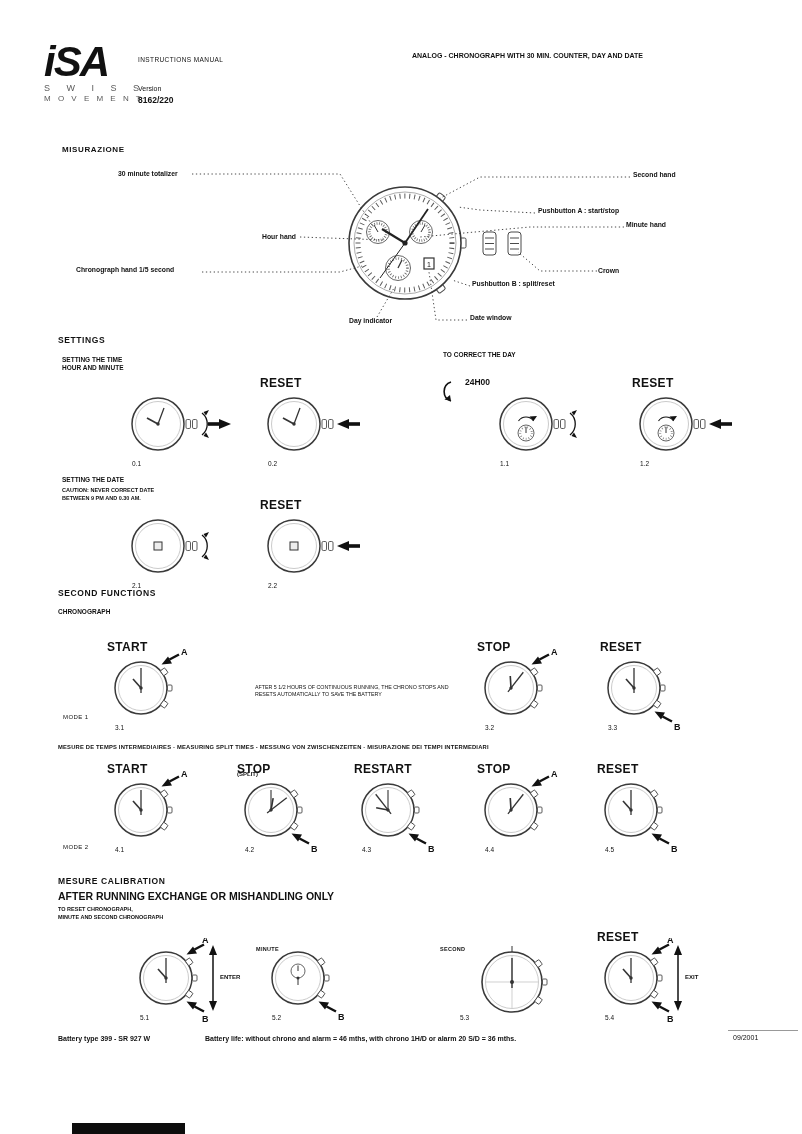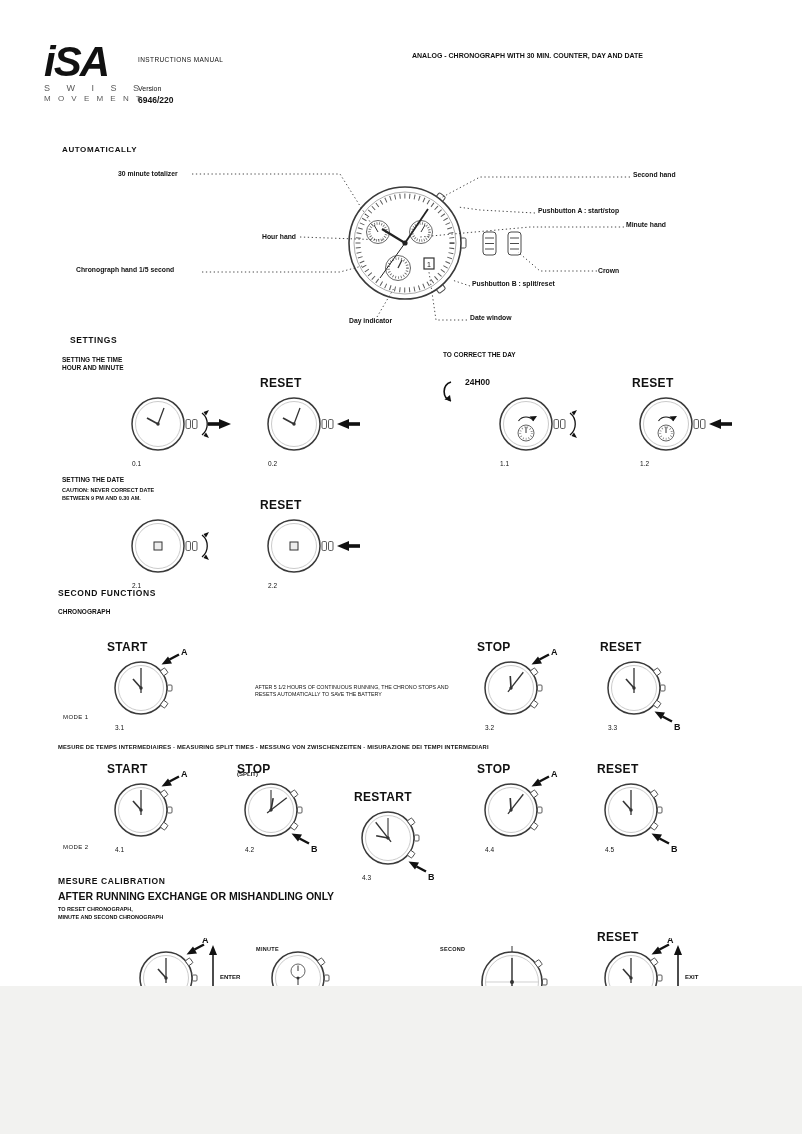--- a/index.html
+++ b/index.html
@@ -1,16 +1,16 @@
 <!DOCTYPE html>
 <html><head>
 <meta charset="utf-8">
 <style>
   html,body{margin:0;padding:0;background:#f2f2f0;}
-  .page{position:relative;width:802px;height:986px;background:#ffffff;overflow:hidden;
+  .page{position:relative;width:802px;height:1134px;background:#ffffff;overflow:hidden;
         font-family:"Liberation Sans",sans-serif;color:#111;}
   .abs{position:absolute;}
   .b{font-weight:bold;}
   .sec-h{position:absolute;font-size:8.5px;font-weight:bold;letter-spacing:.6px;}
   .small-h{position:absolute;font-size:6.5px;font-weight:bold;line-height:1.25;}
   .tiny{position:absolute;font-size:5.5px;line-height:1.3;}
   .plabel{position:absolute;font-size:6.8px;font-weight:bold;white-space:nowrap;}
   .fig{position:absolute;width:130px;height:100px;}
   .fig svg{position:absolute;left:0;top:8px;}
   .fig-label{position:absolute;left:12px;top:0;font-size:12px;font-weight:bold;letter-spacing:.3px;white-space:nowrap;}
@@ -96,24 +96,24 @@
 
 <div class="page">
 
   <div class="abs" style="left:44px;top:44px;width:95px;">
     <div class="logo-main">iSA</div>
     <div class="logo-row" style="letter-spacing:7px;margin-top:3px;">S W I S S</div>
     <div class="logo-row" style="font-size:8px;letter-spacing:2.5px;margin-top:1px;">M O V E M E N T</div>
   </div>
   <div class="abs" style="left:138px;top:56px;font-size:6.5px;letter-spacing:.4px;">INSTRUCTIONS MANUAL</div>
   <div class="abs" style="left:138px;top:85px;font-size:7px;">Version</div>
-  <div class="abs b" style="left:138px;top:95px;font-size:8.5px;">6946/220</div>
+  <div class="abs b" style="left:138px;top:95px;font-size:8.5px;">8162/220</div>
   <div class="abs b" style="left:412px;top:52px;width:340px;font-size:7px;">ANALOG - CHRONOGRAPH WITH 30 MIN. COUNTER, DAY AND DATE</div>
 
-  <div class="sec-h" style="left:62px;top:145px;font-size:8px;">AUTOMATICALLY</div>
+  <div class="sec-h" style="left:62px;top:145px;font-size:8px;">MISURAZIONE</div>
 
   <svg class="abs" style="left:325px;top:175px;" width="215" height="135" viewBox="0 0 215 135">
     <g transform="translate(80,68)">
       <g transform="rotate(-52)">
           <rect x="54" y="-4" width="7" height="8" rx="1.5" fill="#fff" stroke="#4a4a4a" stroke-width="1"></rect>
         </g>
       <g transform="rotate(52)">
           <rect x="54" y="-4" width="7" height="8" rx="1.5" fill="#fff" stroke="#4a4a4a" stroke-width="1"></rect>
         </g>
       <rect x="55" y="-5" width="6" height="10" rx="1.5" fill="#fff" stroke="#4a4a4a" stroke-width="1"></rect>
@@ -167,21 +167,21 @@
   <span class="plabel" style="left:633px;top:171px;">Second hand</span>
   <span class="plabel" style="left:538px;top:207px;">Pushbutton A : start/stop</span>
   <span class="plabel" style="left:626px;top:221px;">Minute hand</span>
   <span class="plabel" style="left:262px;top:233px;">Hour hand</span>
   <span class="plabel" style="left:598px;top:267px;">Crown</span>
   <span class="plabel" style="left:76px;top:266px;">Chronograph hand 1/5 second</span>
   <span class="plabel" style="left:472px;top:280px;">Pushbutton B : split/reset</span>
   <span class="plabel" style="left:349px;top:317px;">Day indicator</span>
   <span class="plabel" style="left:470px;top:314px;">Date window</span>
 
-  <div class="sec-h" style="left:58px;top:335px;margin-left:12px;">SETTINGS</div>
+  <div class="sec-h" style="left:58px;top:335px;">SETTINGS</div>
   <div class="small-h" style="left:62px;top:356px;">
     <div>SETTING THE TIME</div>
     <div>HOUR AND MINUTE</div>
   </div>
 
   <div class="fig" style="left:112px;top:376px;">
     <svg width="130" height="88" viewBox="0 0 130 88">
       <g transform="translate(46,40)">
         <use href="#g-case"></use>
           <use href="#g-hands-time"></use>
@@ -340,21 +340,21 @@
           <use href="#g-buttons"></use>
         <line x1="0" y1="0" x2="0" y2="-20" stroke="#333" stroke-width="1.1"></line>
         <use href="#g-hands-chrono" transform="rotate(52)"></use>
           <use href="#g-arrowB"></use>
         <text class="ab" x="40" y="42">B</text>
       </g>
     </svg>
     <span class="fig-num">4.2</span>
   </div>
 
-  <div class="fig" style="left:342px;top:762px;margin-top:28px;">
+  <div class="fig" style="left:342px;top:762px;">
     <span class="fig-label">RESTART</span>
     <svg width="130" height="88" viewBox="0 0 130 88">
       <g transform="translate(46,40)">
         <use href="#g-case"></use>
           <use href="#g-buttons"></use>
         <line x1="0" y1="0" x2="0" y2="-20" stroke="#333" stroke-width="1.1"></line>
         <use href="#g-hands-chrono" transform="rotate(-38)"></use>
           <use href="#g-arrowB"></use>
         <text class="ab" x="40" y="42">B</text>
       </g>

